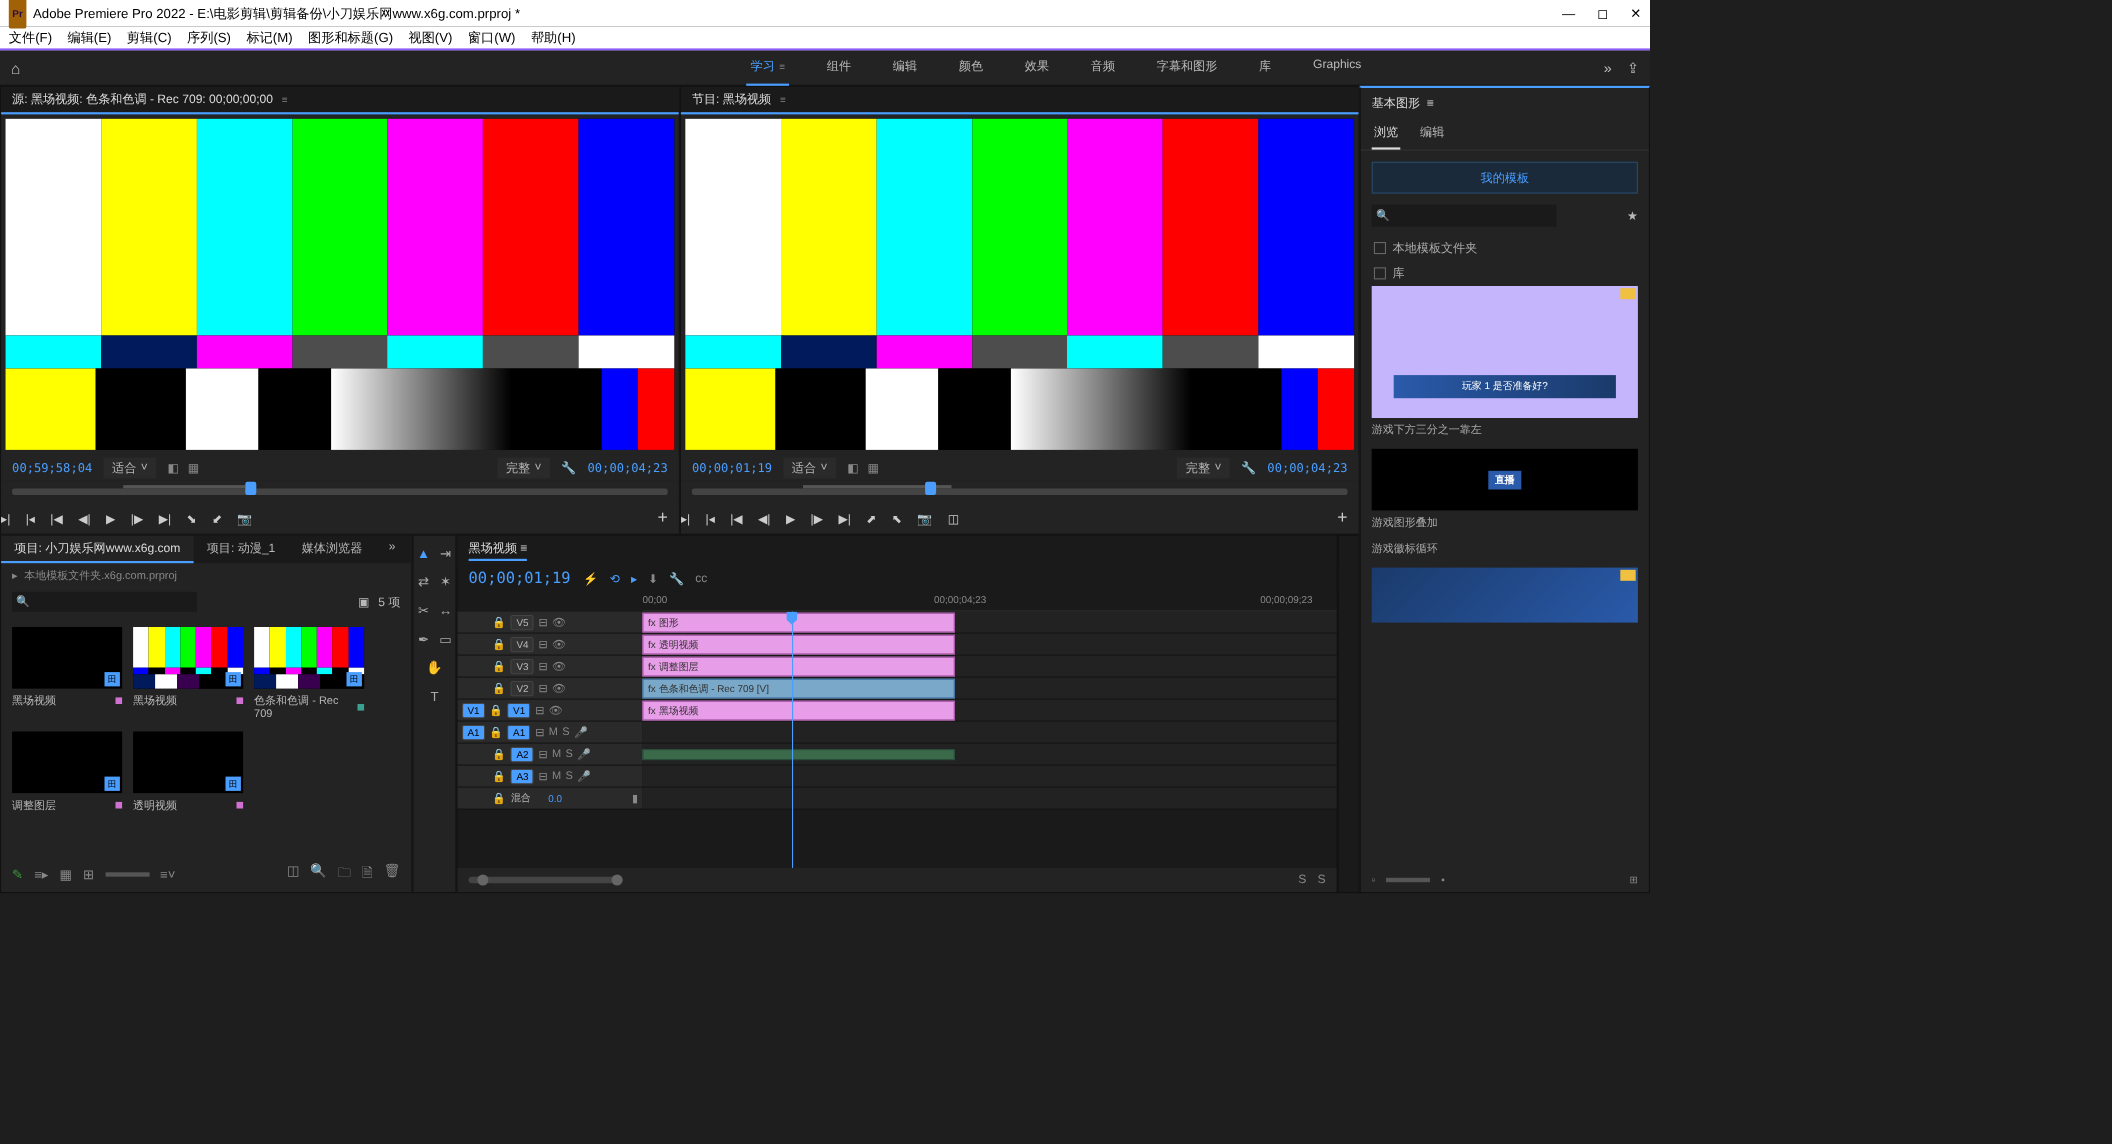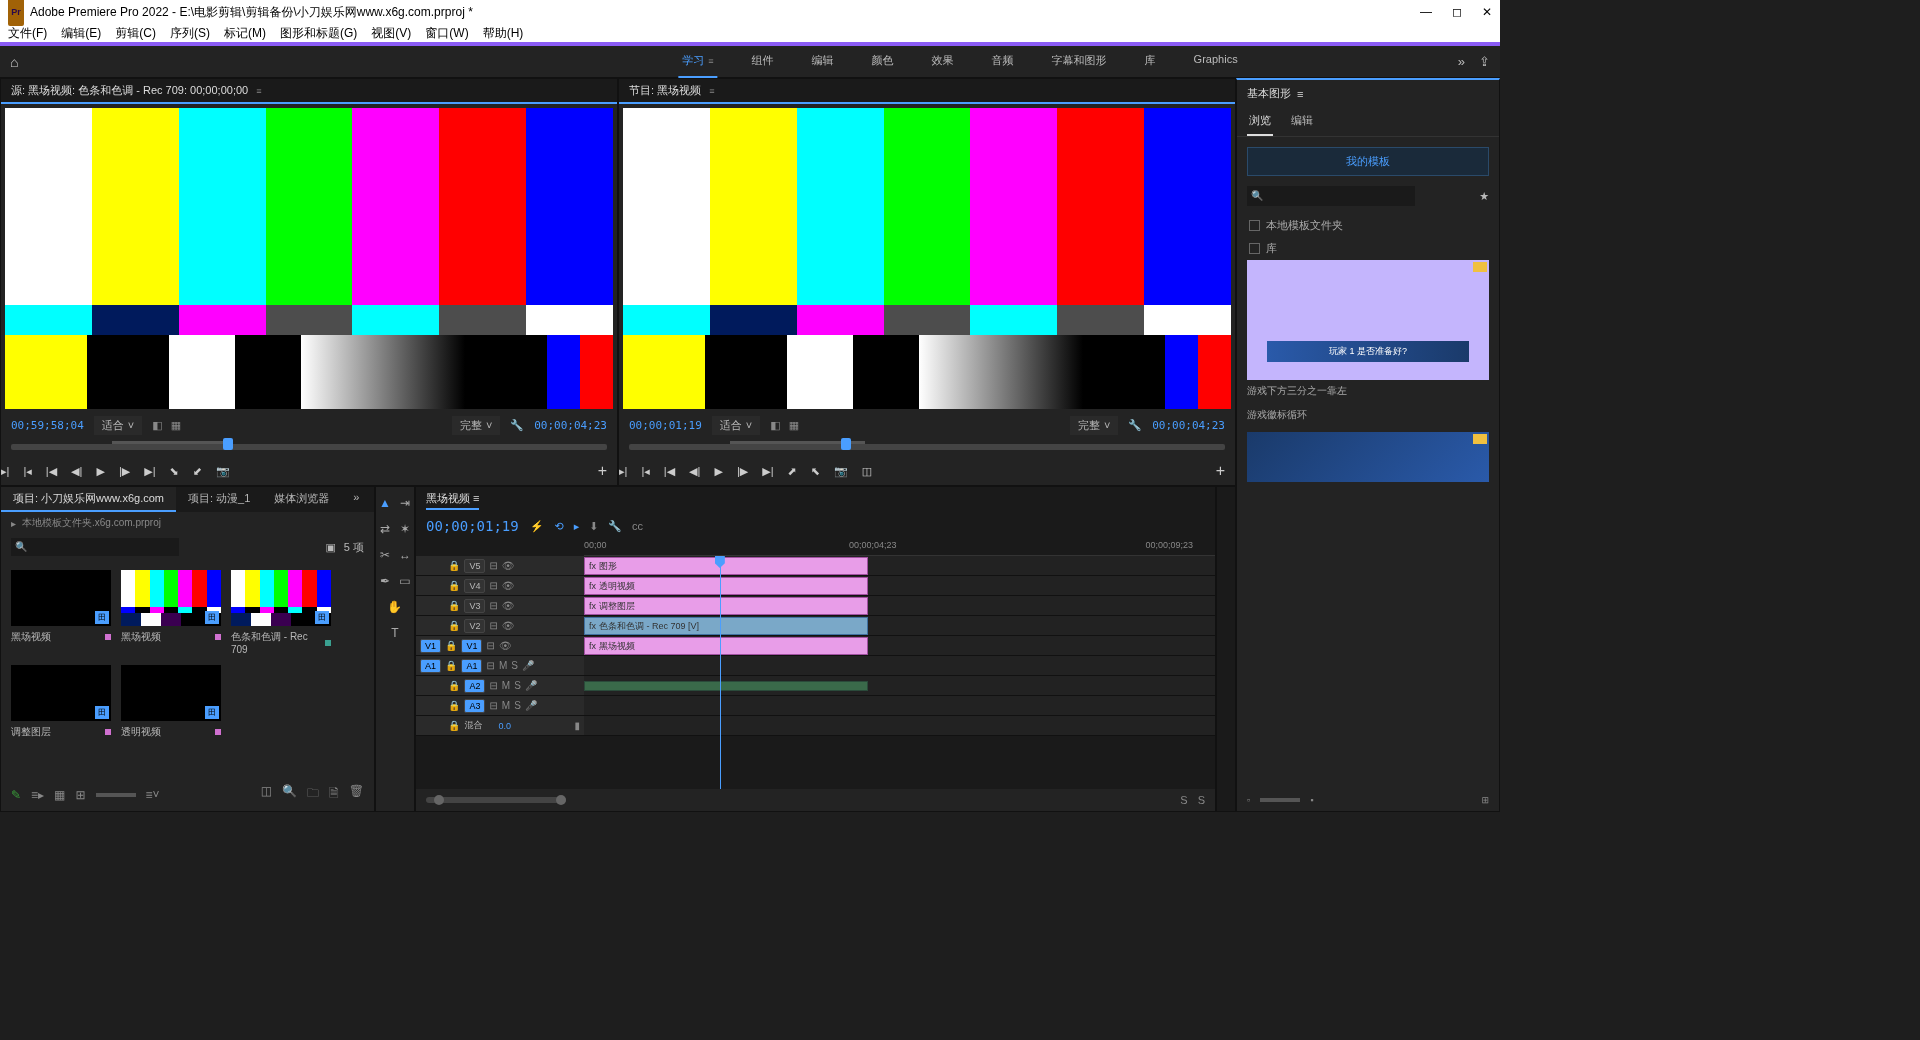--- a/index.html
+++ b/index.html
@@ -6,21 +6,21 @@
 body { background: #1e1e1e; color: #b8b8b8; font-size: 11px; overflow: hidden; width: 1500px; height: 812px; }
 
 
 .titlebar { height: 24px; background: #fff; display: flex; align-items: center; padding: 0 8px; color: #000; }
 .titlebar .pr-icon { width: 16px; height: 28px; background: #a16207; color: #2a0a4a; font-weight: bold; font-size: 9px; display: flex; align-items: center; justify-content: center; border-radius: 2px; margin-right: 6px; }
 .titlebar .title-text { font-size: 12px; }
 .titlebar .win-controls { margin-left: auto; display: flex; gap: 20px; font-size: 12px; }
 .titlebar .win-controls span { cursor: pointer; }
 
 
-.menubar { height: 22px; background: #fff; display: flex; align-items: center; padding: 0 8px; color: #000; font-size: 12px; gap: 14px; border-bottom: 4px solid #8b5cf6; }
+.menubar { height: 22px; background: #fff; display: flex; align-items: center; padding: 0 8px; color: #000; font-size: 12px; gap: 14px; border-bottom: 2px solid #8b5cf6; }
 .menubar span { cursor: pointer; }
 
 
 .workspacebar { height: 32px; background: #232323; display: flex; align-items: center; border-bottom: 1px solid #111; padding: 0 10px; }
 .workspacebar .home-icon { color: #ccc; font-size: 14px; }
 .workspacebar .tabs { display: flex; gap: 30px; margin: 0 auto; position: absolute; left: 50%; transform: translateX(-50%); }
 .workspacebar .tab { color: #bbb; cursor: pointer; padding: 8px 4px; }
 .workspacebar .tab.active { color: #4a9eff; border-bottom: 2px solid #4a9eff; }
 .workspacebar .tab .bars { color: #888; font-size: 9px; margin-left: 4px; }
 .workspacebar .right-icons { margin-left: auto; display: flex; gap: 14px; color: #bbb; font-size: 13px; }
@@ -703,20 +703,26 @@
       </div>
     <div class="eg-list">
       <div class="eg-item">
         <div class="th" style="background:#c4b5fd">
             <span class="badge"></span>
             <div style="position:absolute; bottom:18px; left:20px; right:20px; padding:4px; background:linear-gradient(90deg,#2a5aaa,#1a3a6a); color:#fff; font-size:9px; text-align:center">玩家 1 是否准备好?</div>
           </div>
         <div class="nm">游戏下方三分之一靠左</div>
       </div>
       <div class="eg-item">
+        <div class="th small">
+            <span class="txt sm">直播</span>
+          </div>
+        <div class="nm">游戏图形叠加</div>
+      </div>
+      <div class="eg-item">
         <div class="nm">游戏徽标循环</div>
       </div>
       <div class="eg-item">
         <div class="th" style="height:50px">
             <span class="badge"></span>
           </div>
       </div>
     </div>
     <div class="eg-footer">
       <span>▫</span>

